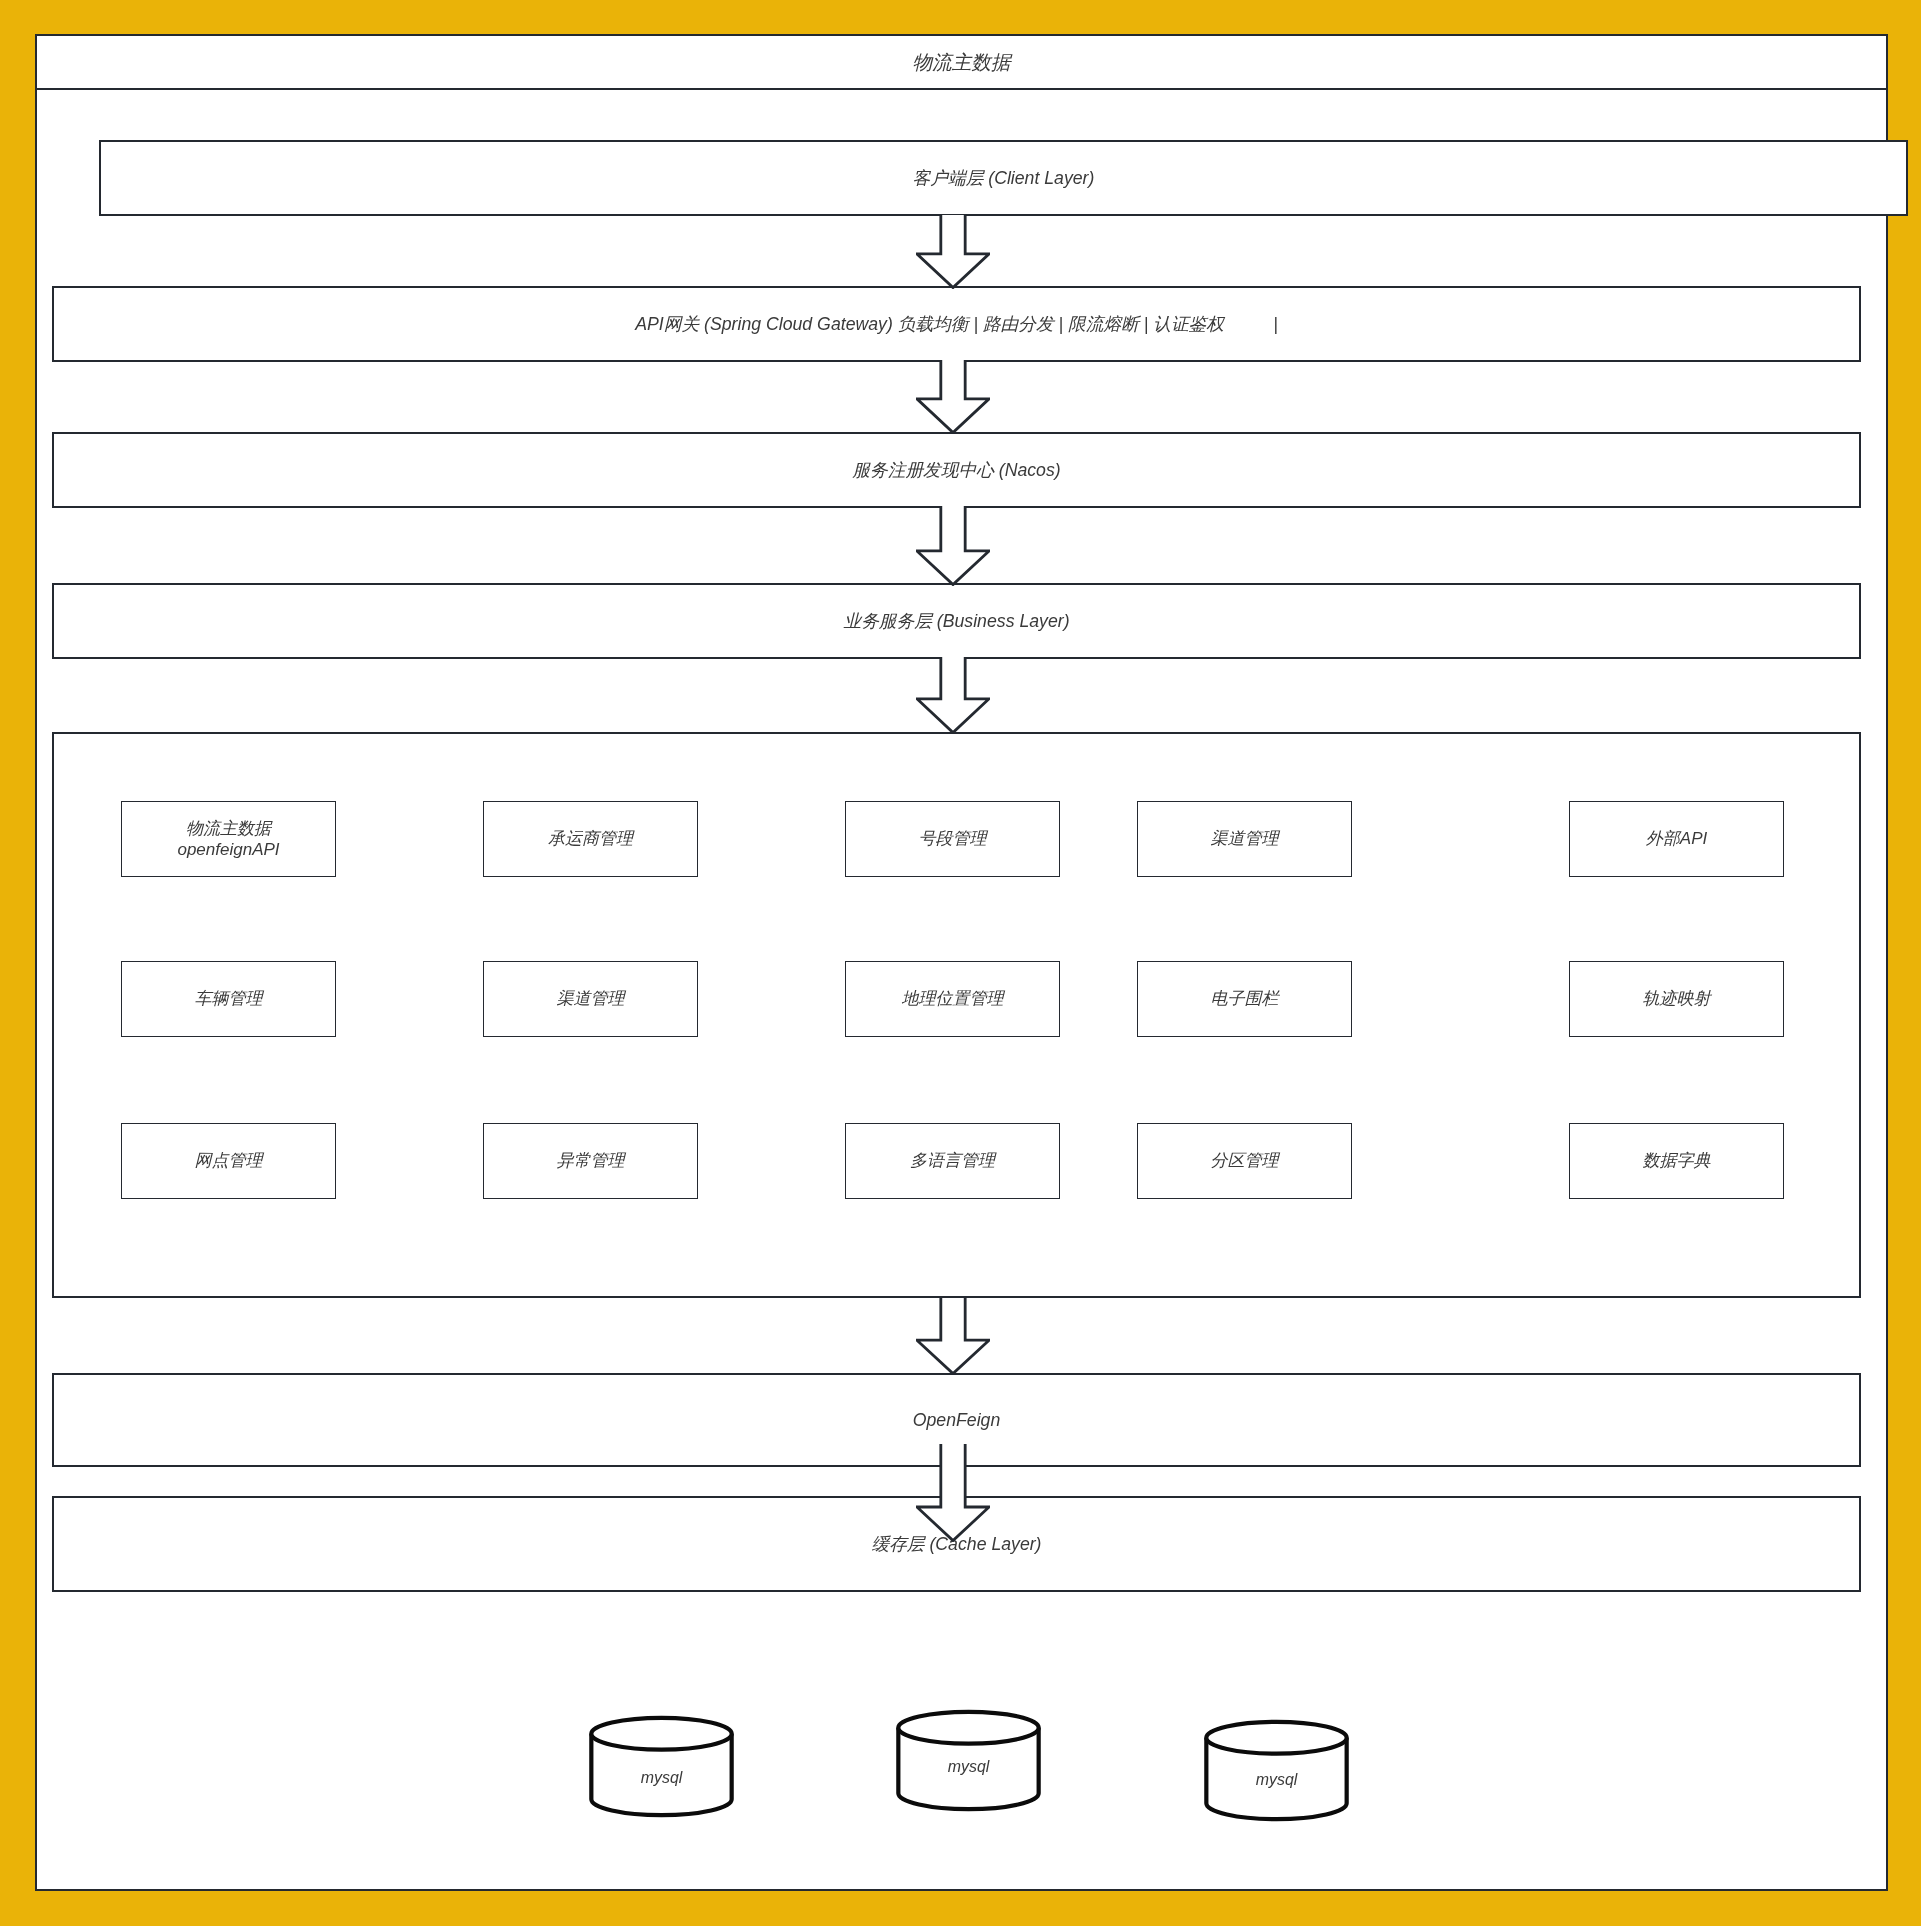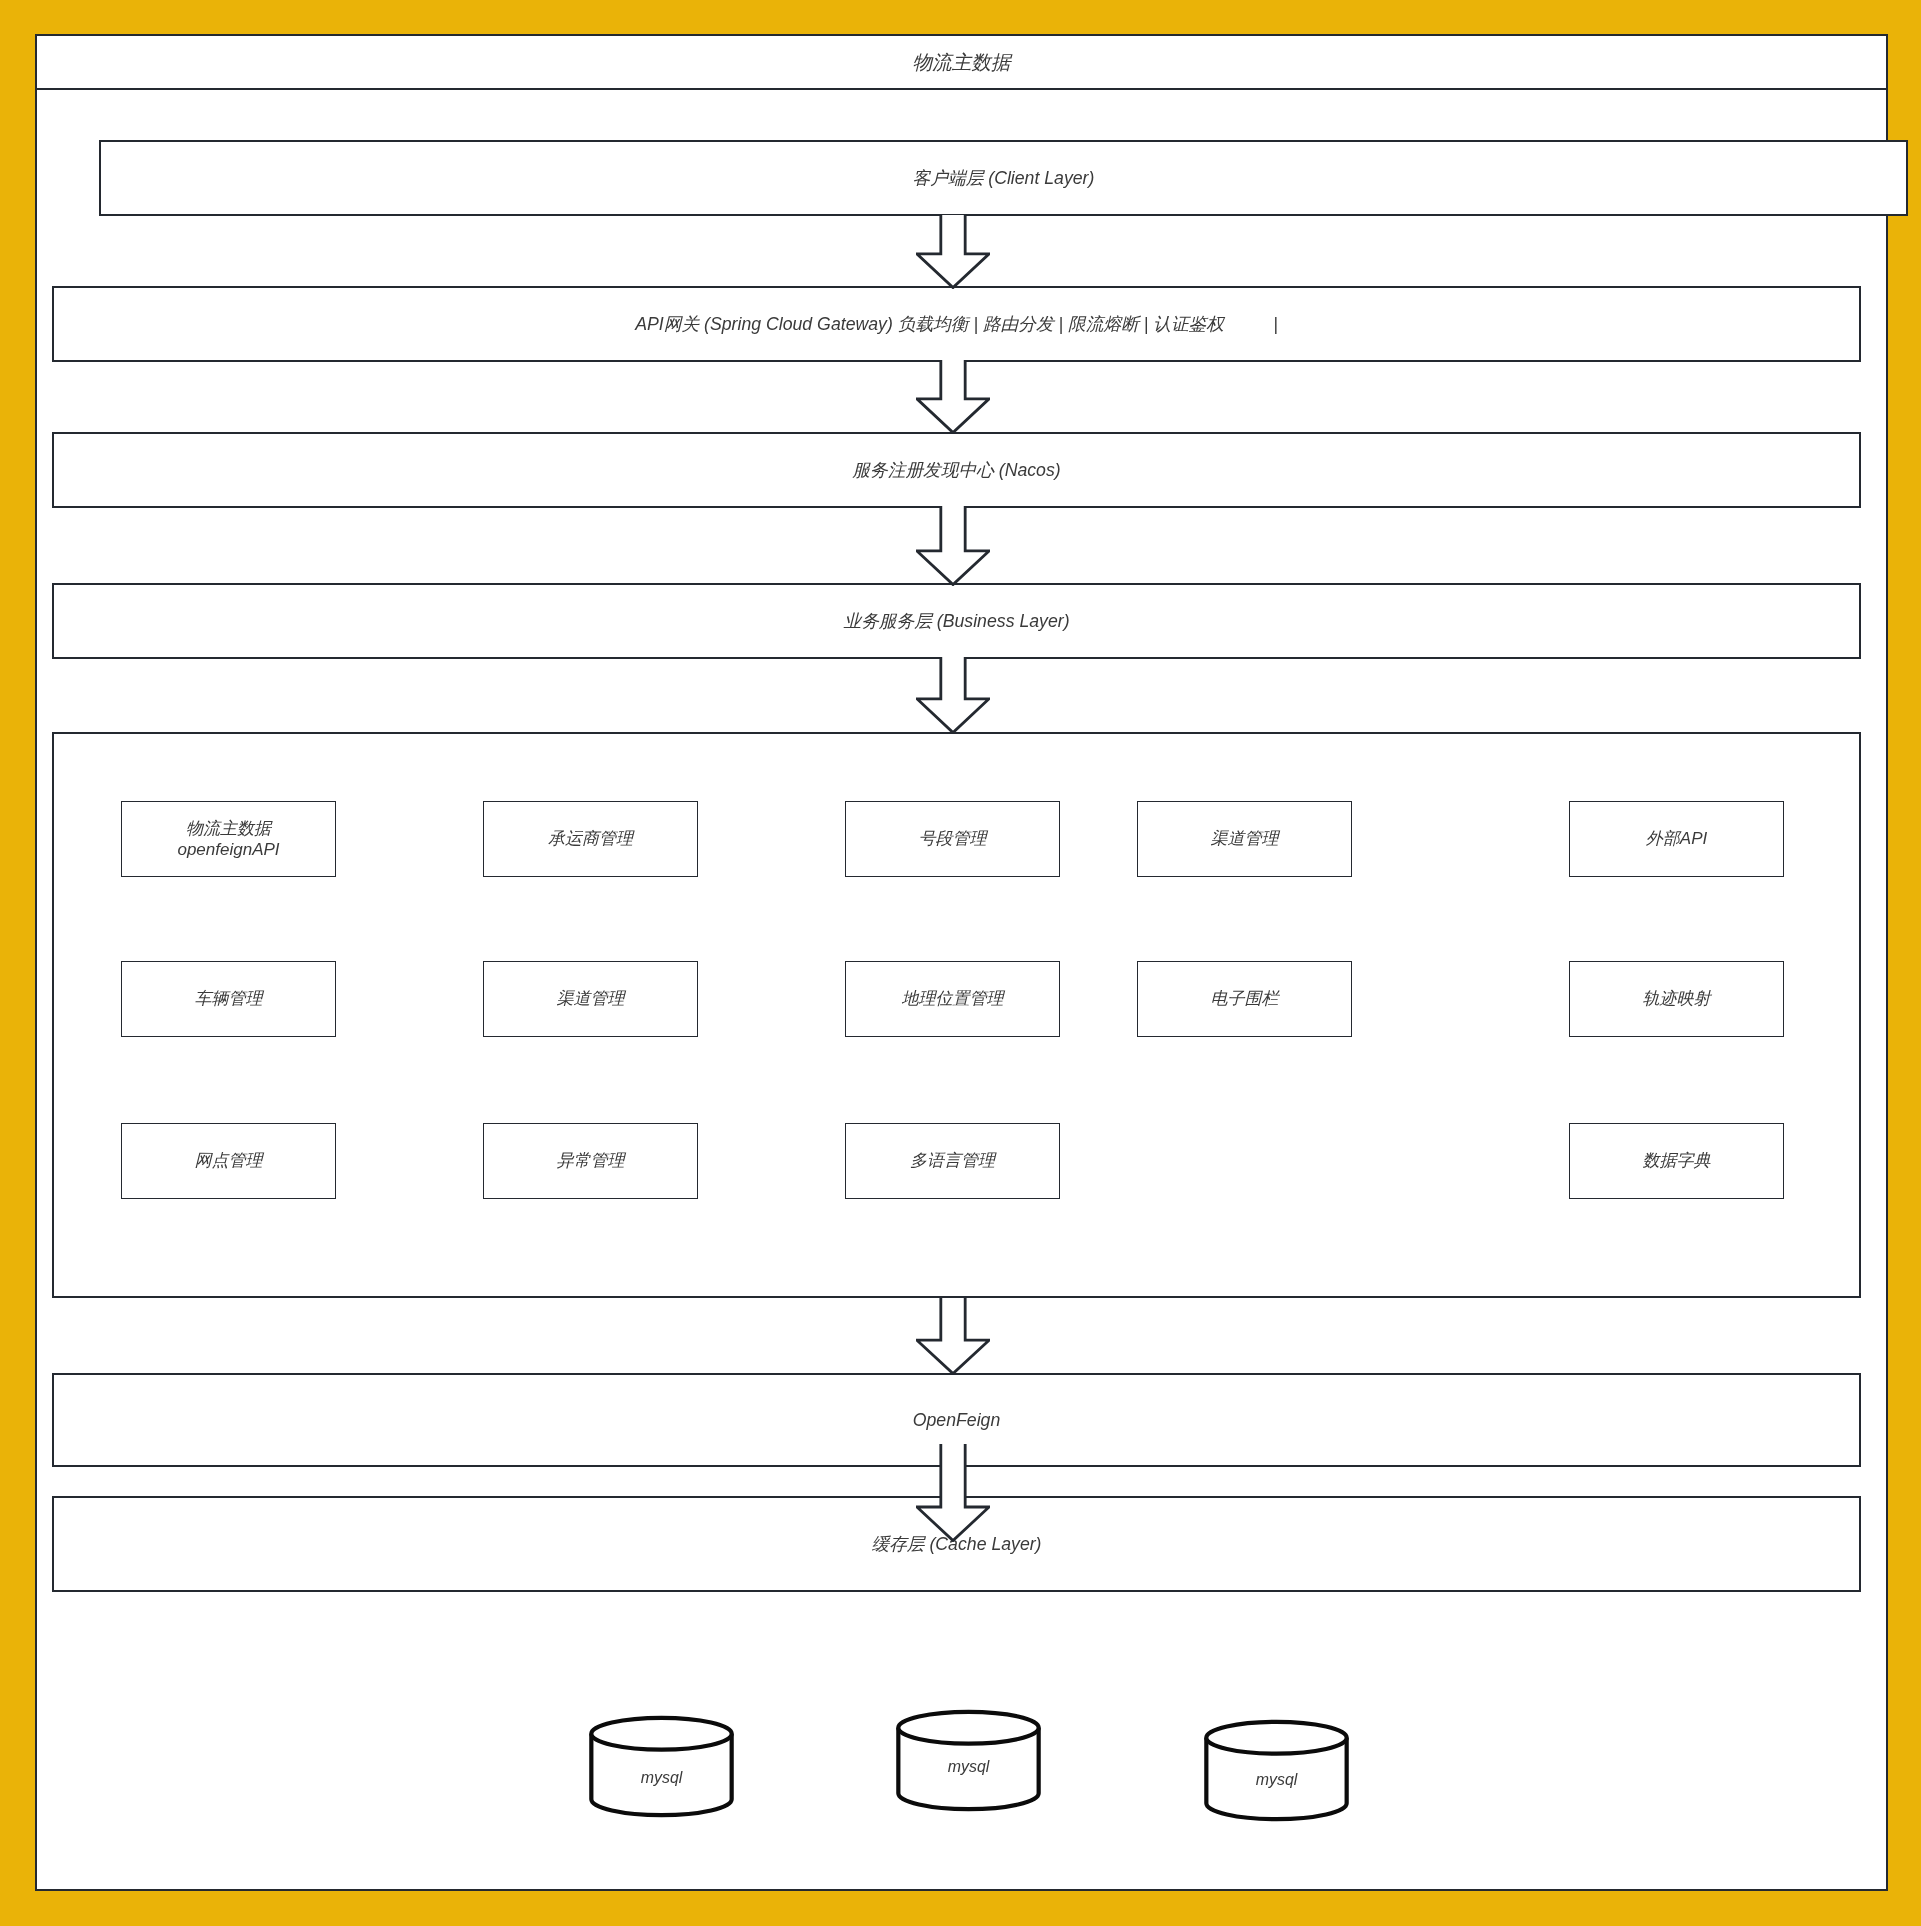--- a/index.html
+++ b/index.html
@@ -197,20 +197,21 @@
 
   <div class="node row2 col1"><span>车辆管理</span></div>
   <div class="node row2 col2"><span>渠道管理</span></div>
   <div class="node row2 col3"><span>地理位置管理</span></div>
   <div class="node row2 col4"><span>电子围栏</span></div>
   <div class="node row2 col5"><span>轨迹映射</span></div>
 
   <div class="node row3 col1"><span>网点管理</span></div>
   <div class="node row3 col2"><span>异常管理</span></div>
   <div class="node row3 col3"><span>多语言管理</span></div>
+  <div class="node row3 col4"><span>分区管理</span></div>
   <div class="node row3 col5"><span>数据字典</span></div>
 
   <div class="cylinder cyl-1">
     <svg viewBox="0 0 310 220">
       <path d="M5,40 L5,180 A150,34 0 0 0 305,180 L305,40" fill="#ffffff" stroke="#0b0b0b" stroke-width="9"></path>
       <ellipse cx="155" cy="40" rx="150" ry="34" fill="#ffffff" stroke="#0b0b0b" stroke-width="9"></ellipse>
       <text x="155" y="145" text-anchor="middle">mysql</text>
     </svg>
   </div>
   <div class="cylinder cyl-2">

